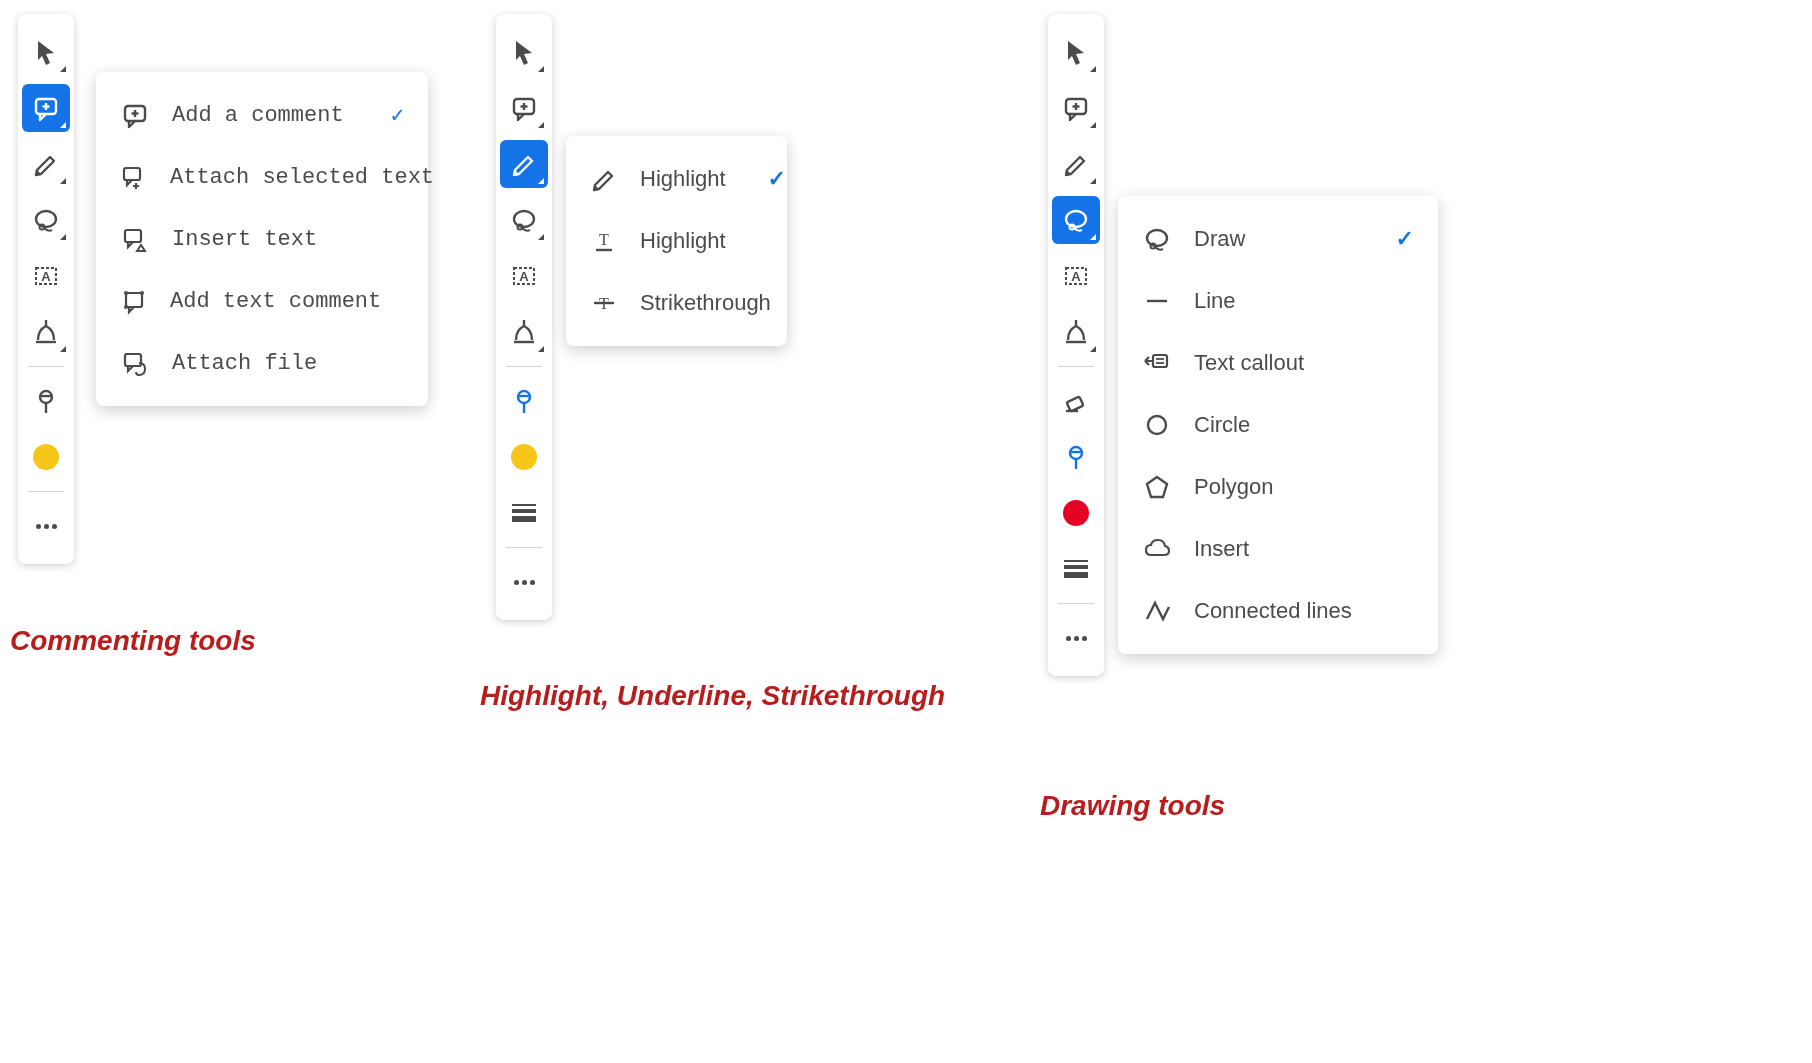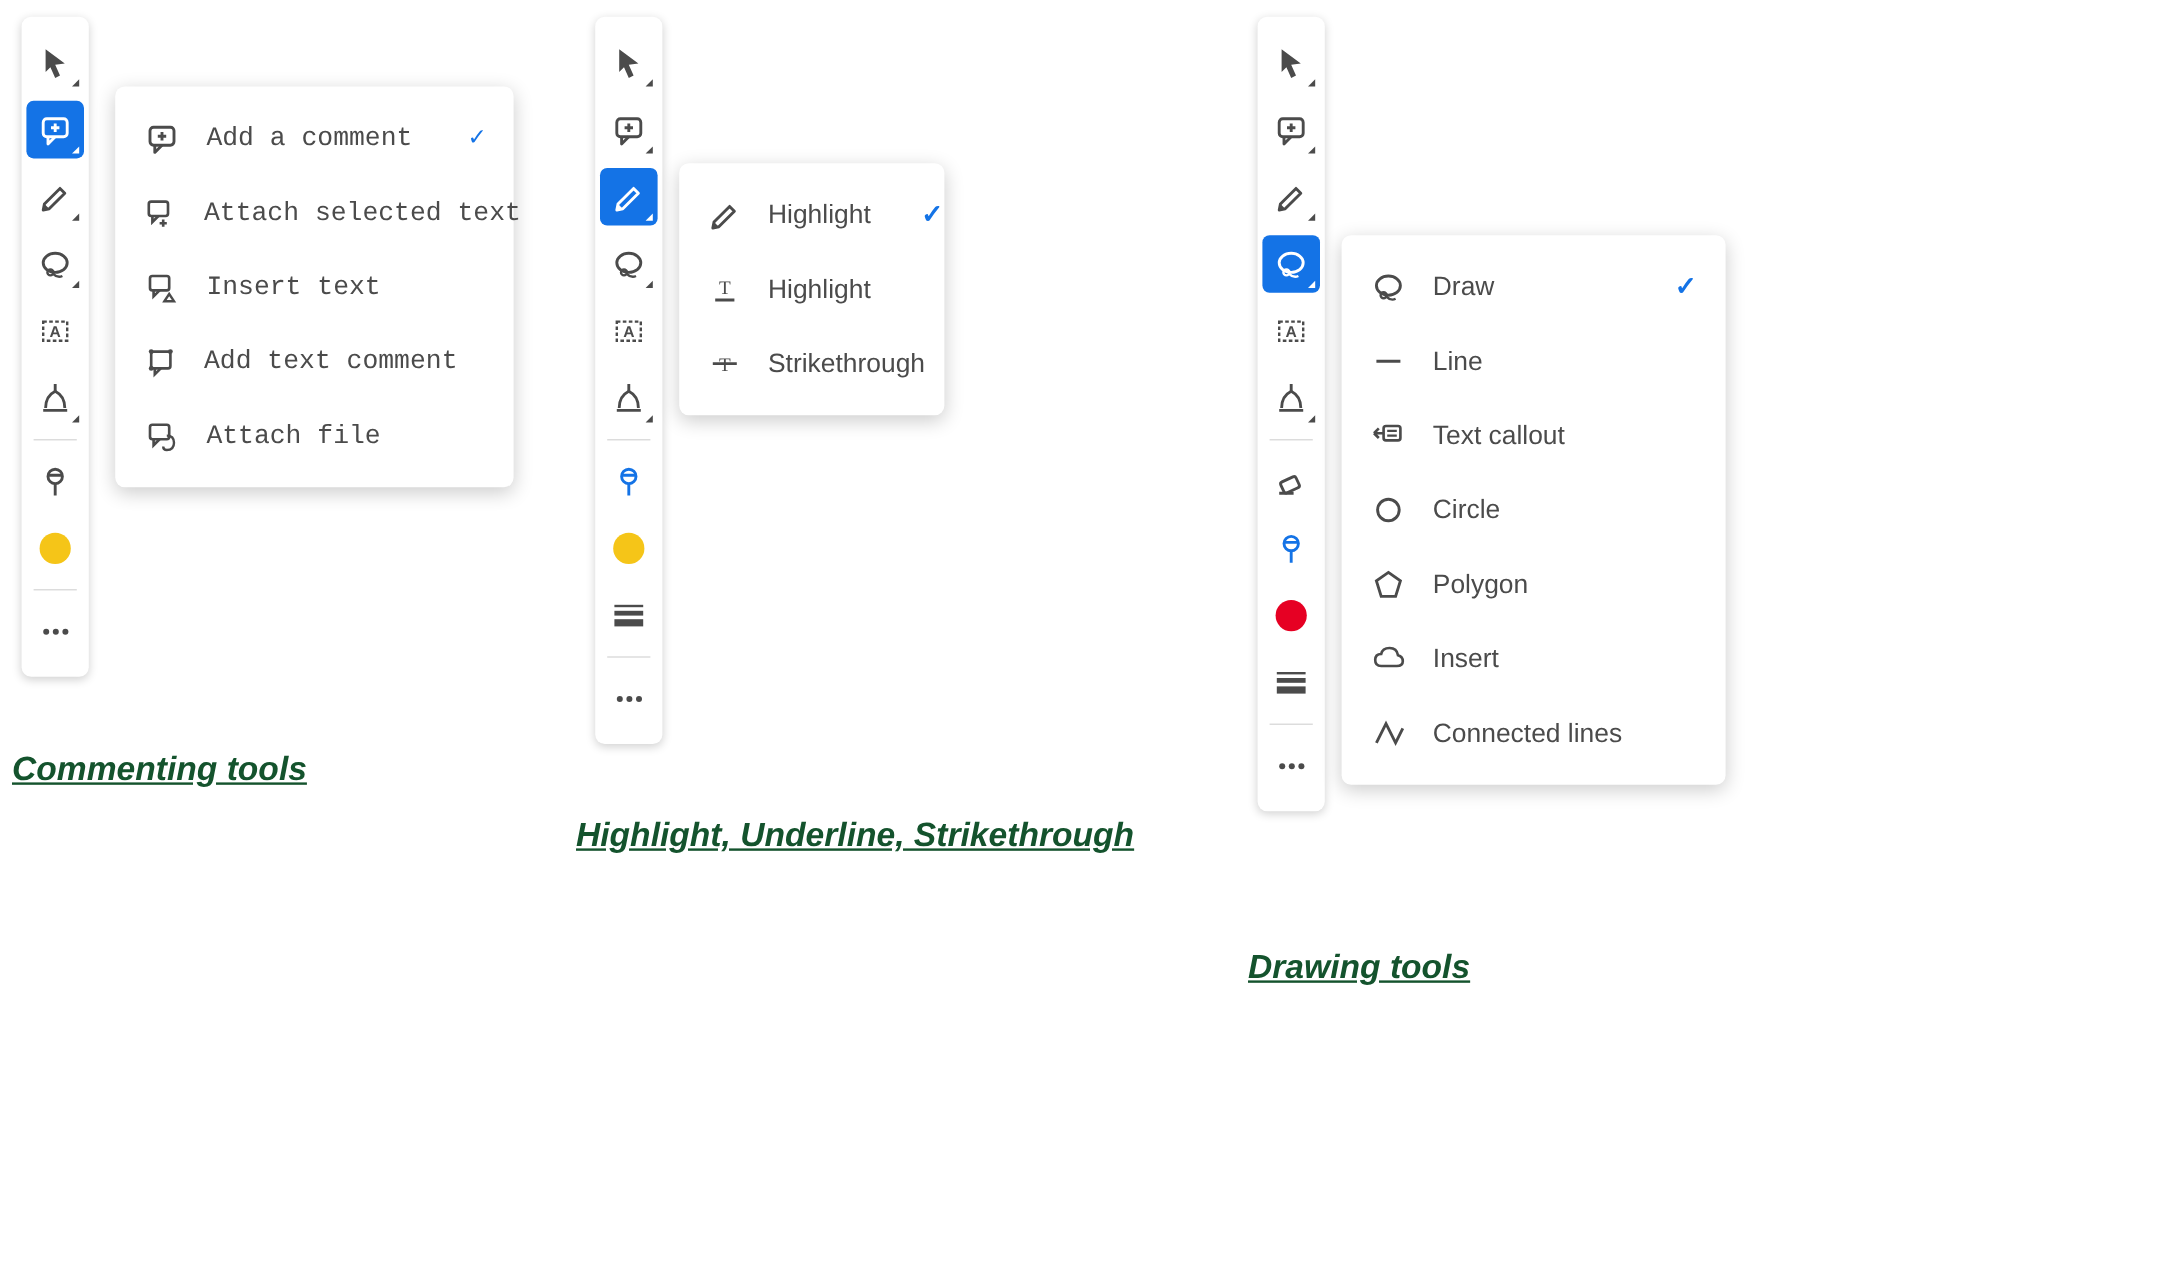--- a/index.html
+++ b/index.html
@@ -100,22 +100,21 @@
   .color-swatch {
     width: 26px; height: 26px;
     border-radius: 50%;
   }
 
   .caption {
     position: absolute;
     font-style: italic;
     font-weight: 600;
     font-size: 28px;
-    color: #14532d;
-    text-decoration: underline;
+    color: #b91c1c;
   }
 
   .line-thickness-icon span {
     display:block;
     background:#4b4b4b;
     width:24px;
     margin:3px 0;
   }
   .line-thickness-icon span:nth-child(1){height:2px;}
   .line-thickness-icon span:nth-child(2){height:4px;}

